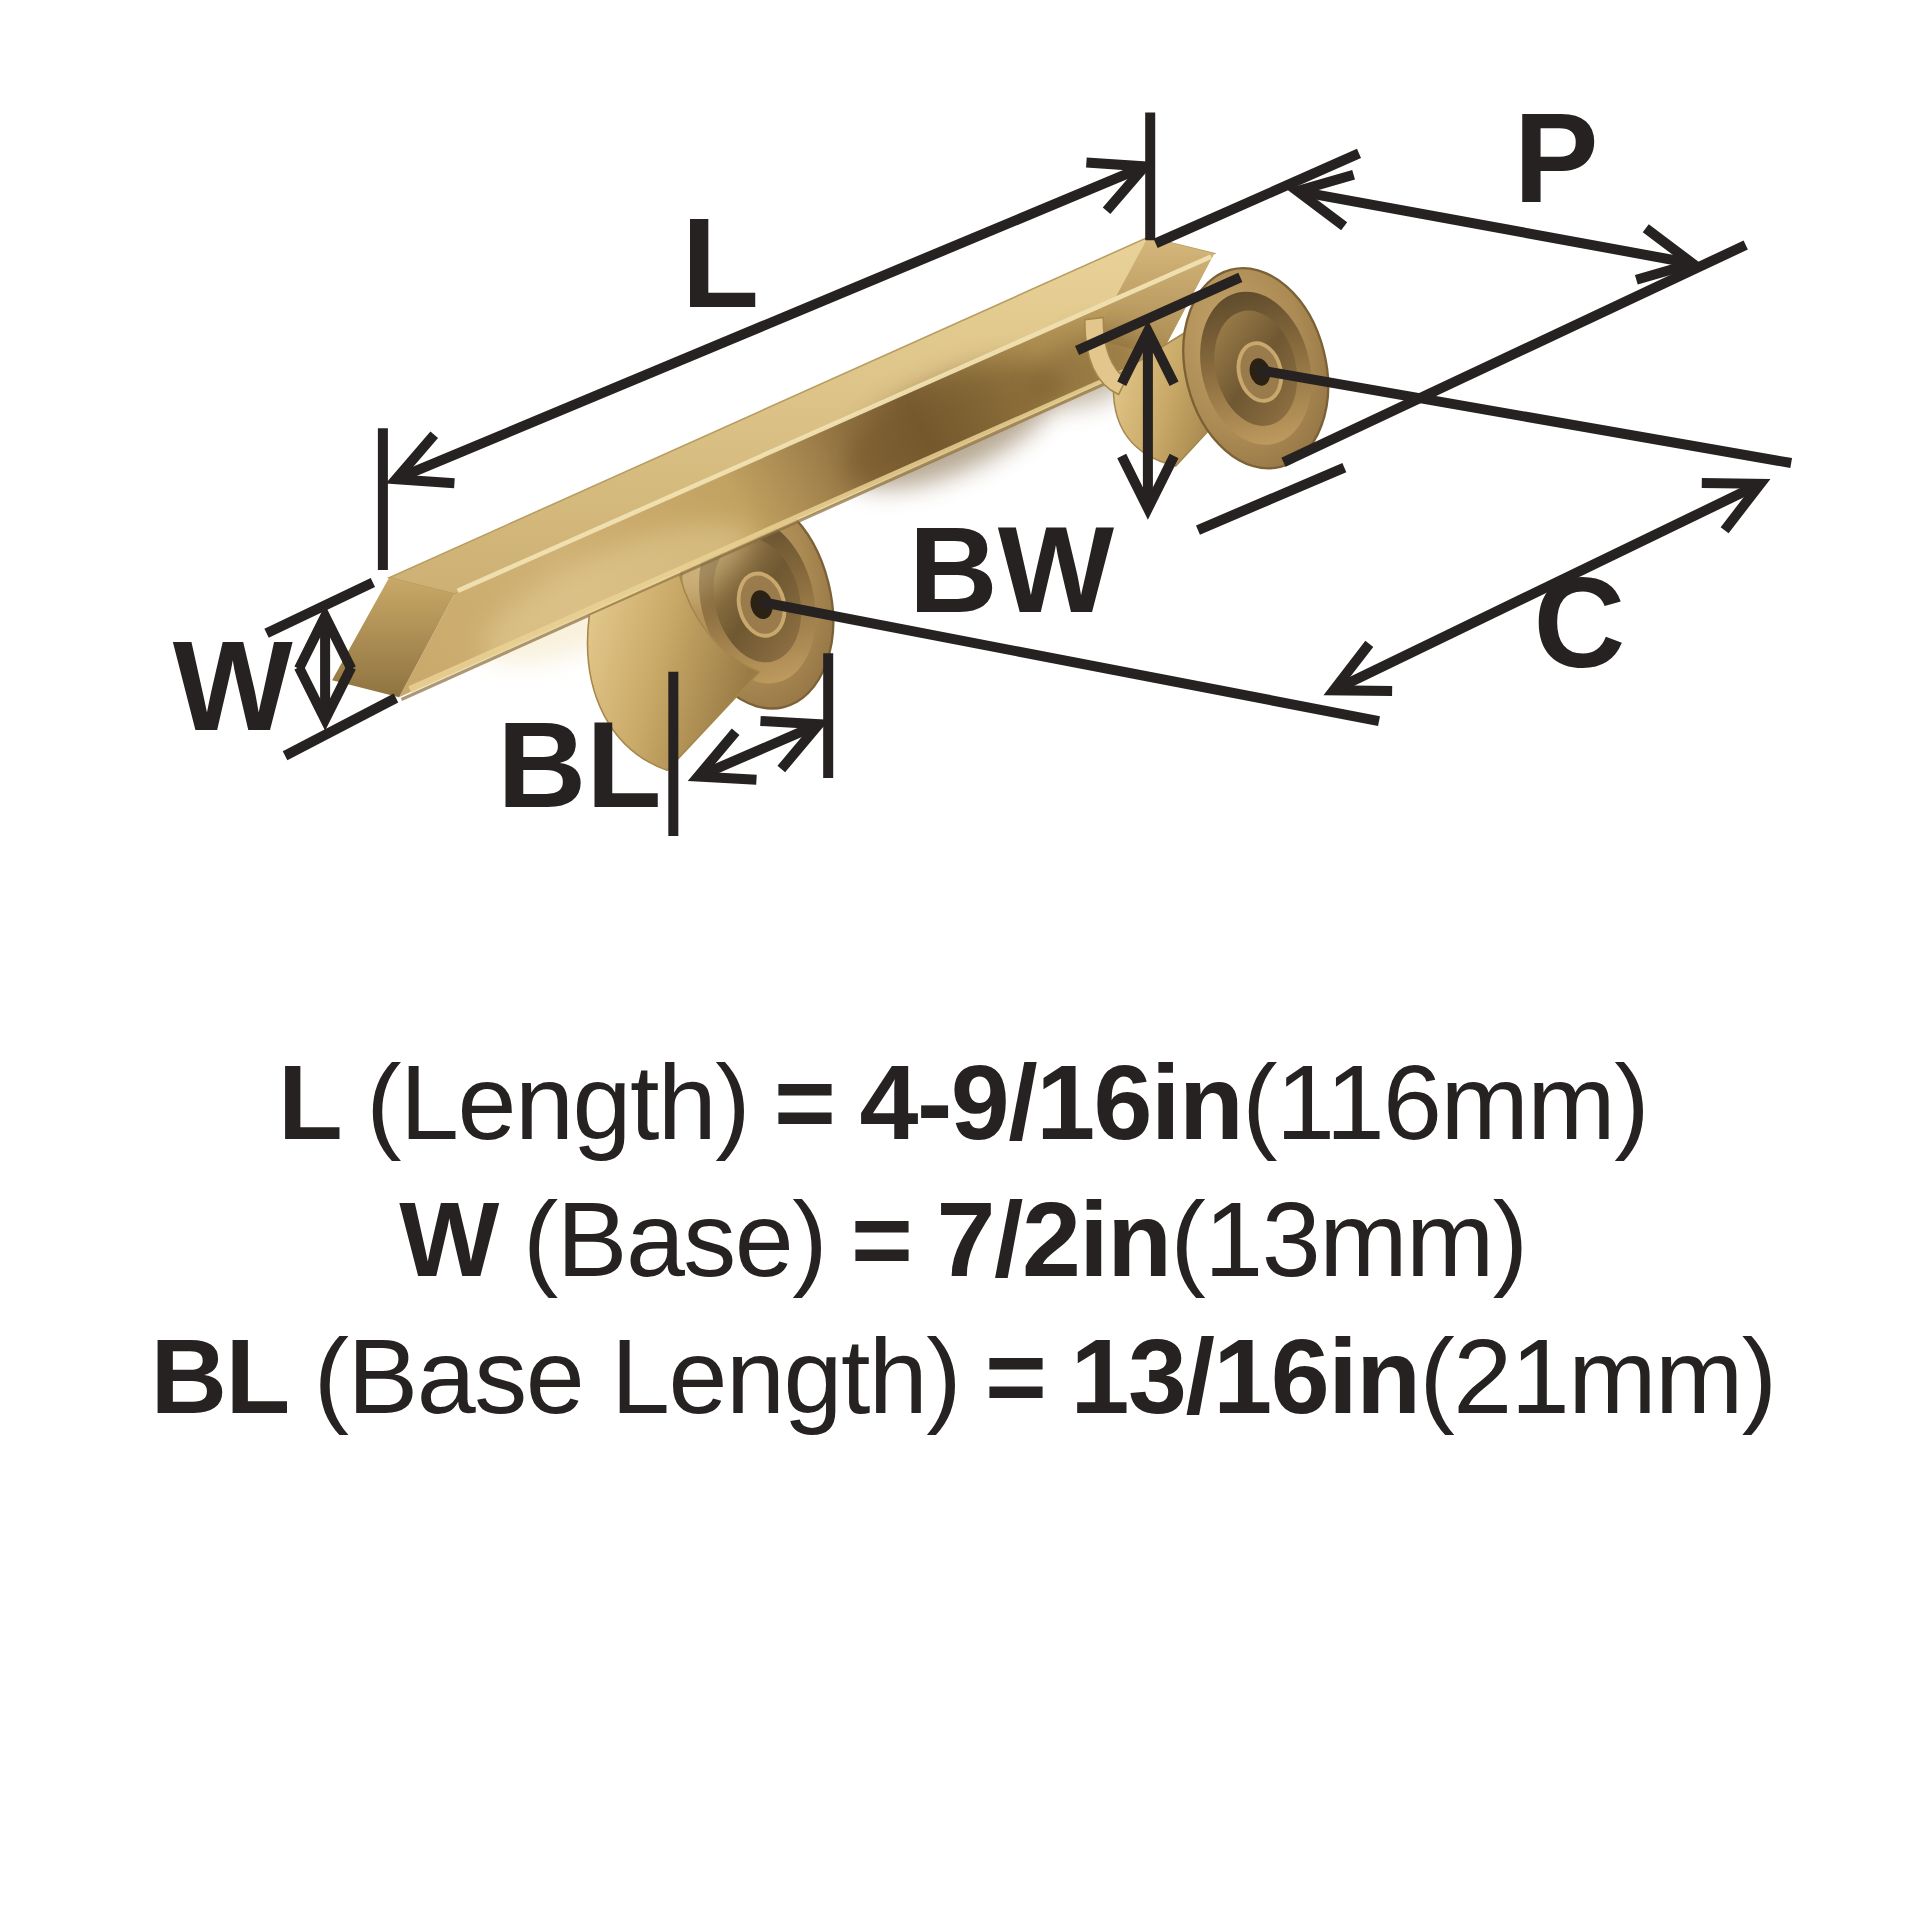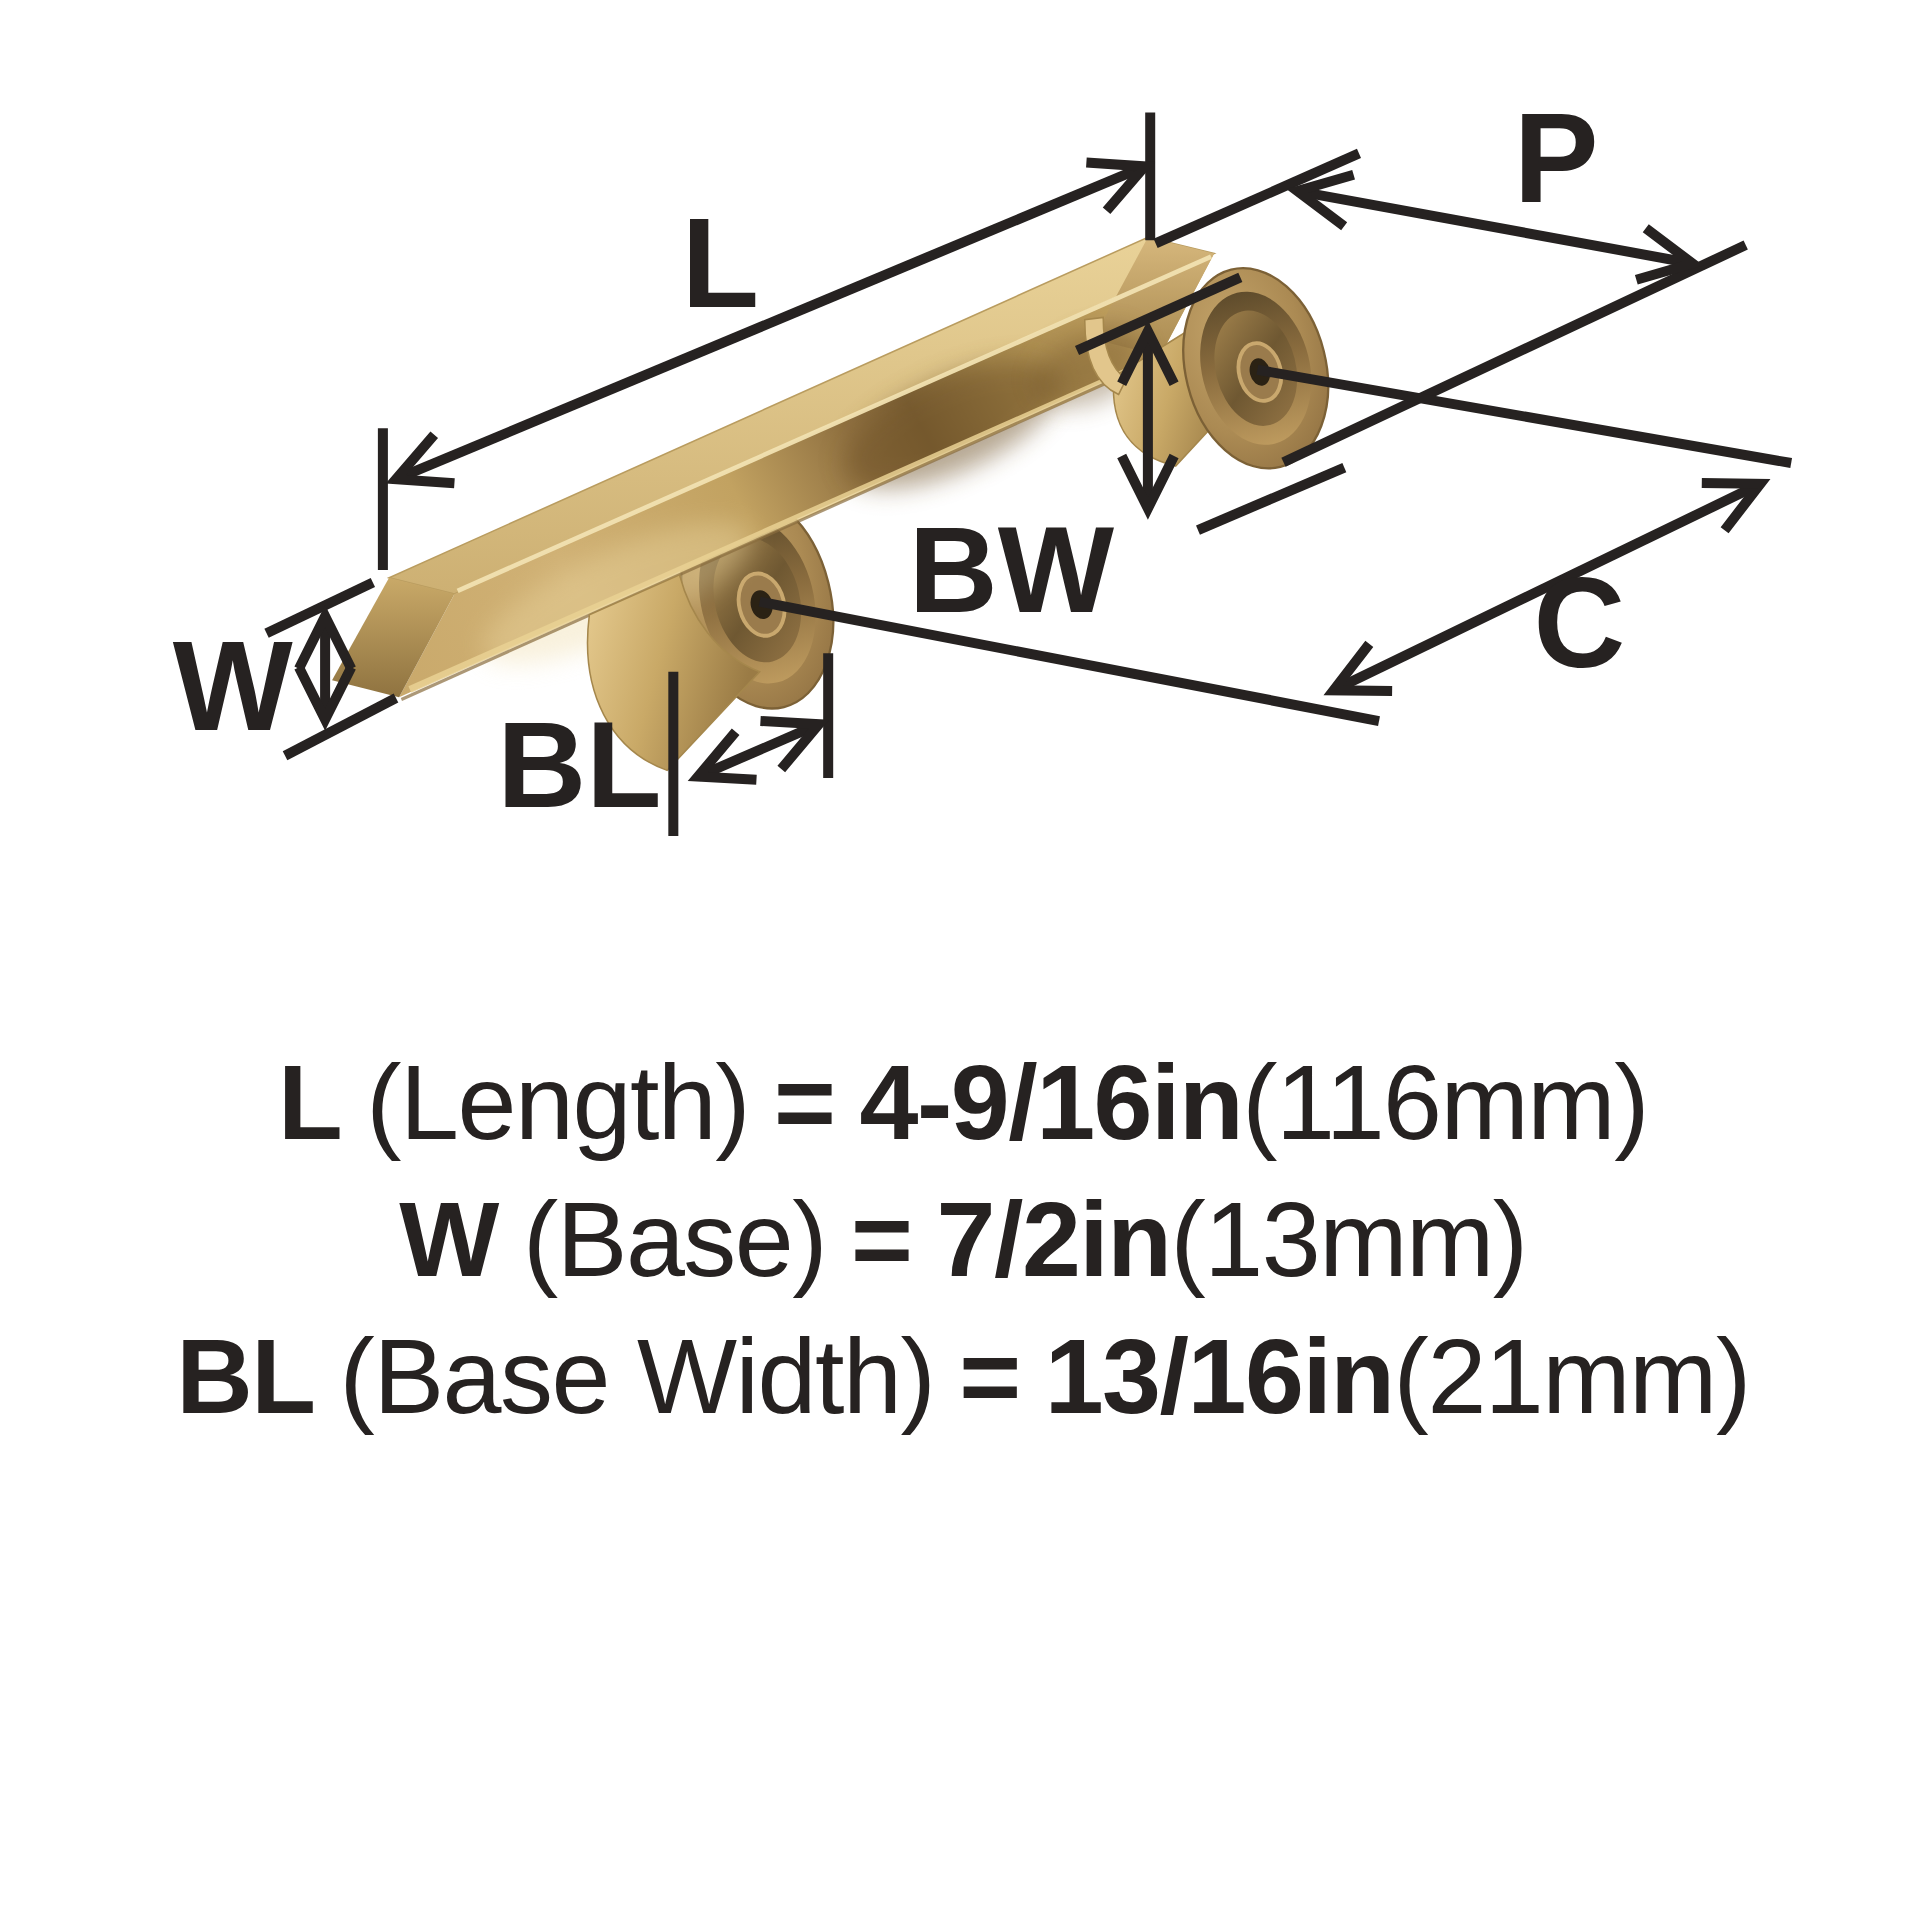--- a/index.html
+++ b/index.html
@@ -145,17 +145,17 @@
 </svg>
 
   <div class="legend">
     <div class="legend-row">
       <span class="b sp">L</span><span class="r sp">(Length)</span><span class="b sp">=</span><span class="b">4-9/16in</span><span class="r">(116mm)</span>
     </div>
     <div class="legend-row">
       <span class="b sp">W</span><span class="r sp">(Base)</span><span class="b sp">=</span><span class="b">7/2in</span><span class="r">(13mm)</span>
     </div>
     <div class="legend-row">
-      <span class="b sp">BL</span><span class="r sp">(Base Width)</span><span class="b sp">=</span><span class="b">13/16in</span><span class="r">(21mm)</span>
+      <span class="b sp">BL</span><span class="r sp">(Base Length)</span><span class="b sp">=</span><span class="b">13/16in</span><span class="r">(21mm)</span>
     </div>
   </div>
 </div>
 
 
 </body></html>

